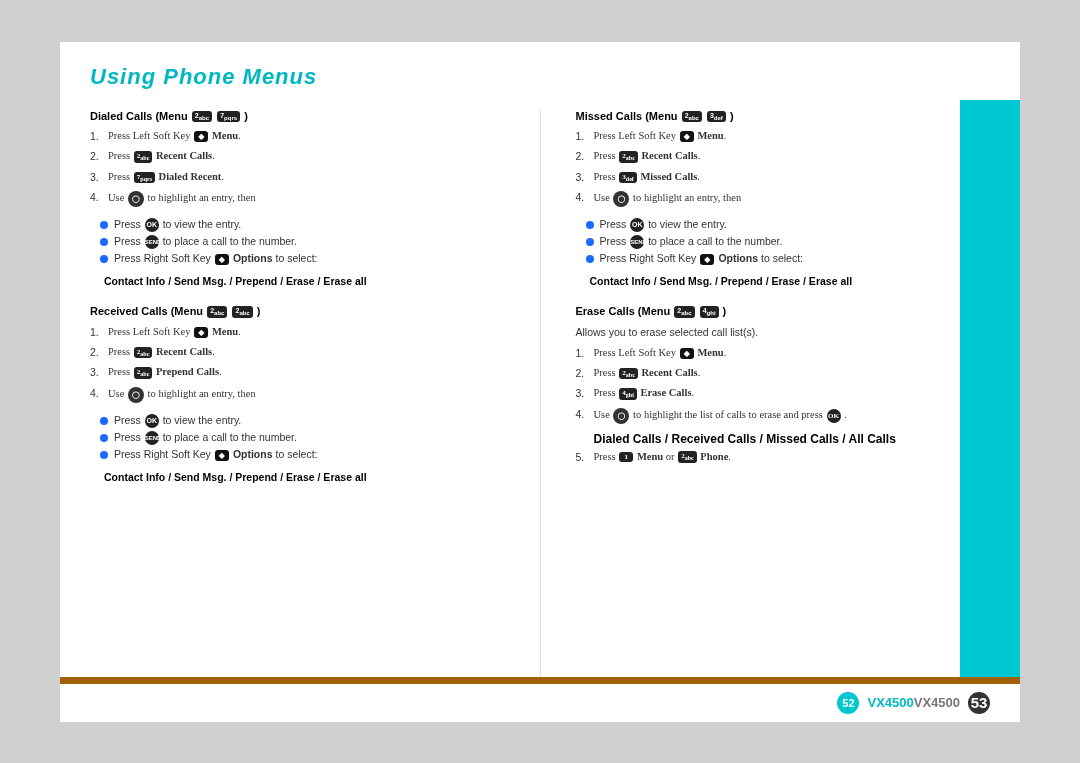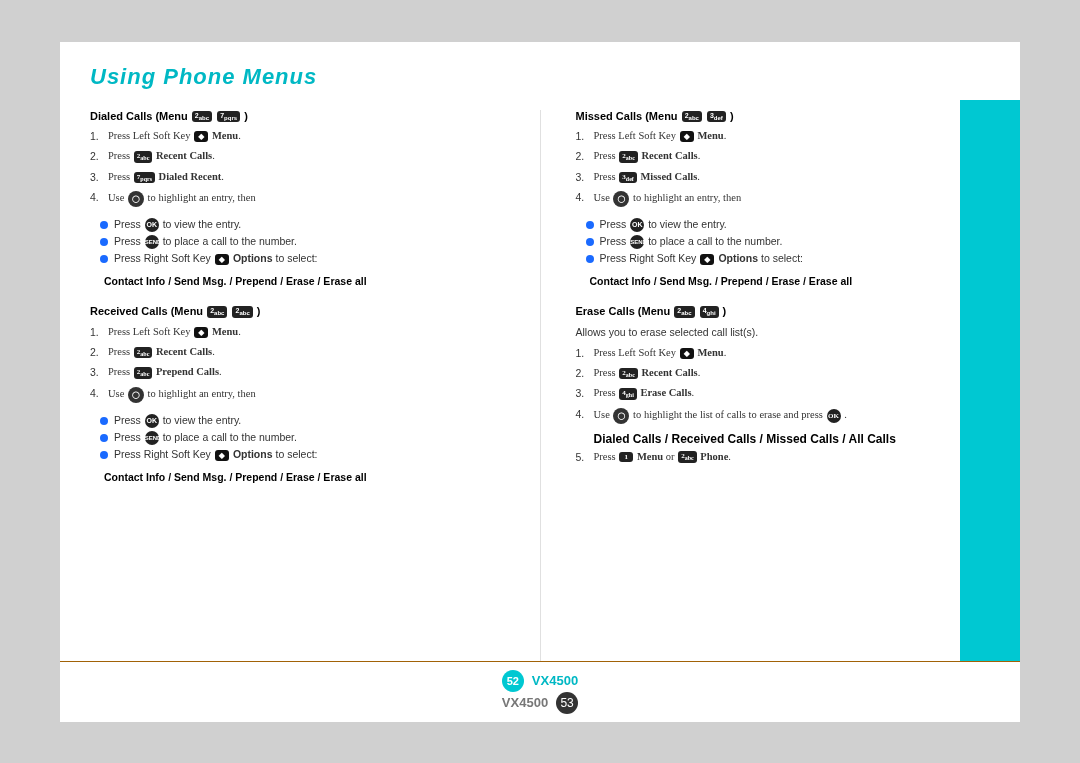--- a/index.html
+++ b/index.html
@@ -153,26 +153,25 @@
     .bold-options {
       font-weight: bold;
       margin-top: 2px;
       font-size: 10.5px;
       padding-left: 14px;
     }
     
     .footer {
       display: flex;
       align-items: center;
-      justify-content: space-between;
+      justify-content: flex-end;
       padding: 8px 30px;
       background: #ffffff;
-      border-top: 1px solid #a16207;
+      border-top: 7px solid #a16207;
       margin-top: auto;
-      flex-direction: column;
     }
     .footer-left {
       display: flex;
       align-items: center;
       gap: 8px;
     }
     .footer-page-circle {
       width: 22px;
       height: 22px;
       border-radius: 50%;
@@ -193,22 +192,22 @@
       display: flex;
       align-items: center;
       gap: 8px;
     }
     .footer-page-circle-right {
       width: 22px;
       height: 22px;
       border-radius: 50%;
       background: #333;
       color: #fff;
-      font-size: 12px;
-      font-weight: normal;
+      font-size: 15px;
+      font-weight: bold;
       display: flex;
       align-items: center;
       justify-content: center;
     }
     .footer-brand-right {
       font-size: 13px;
       font-weight: bold;
       color: #777;
     }
     .divider-col {

